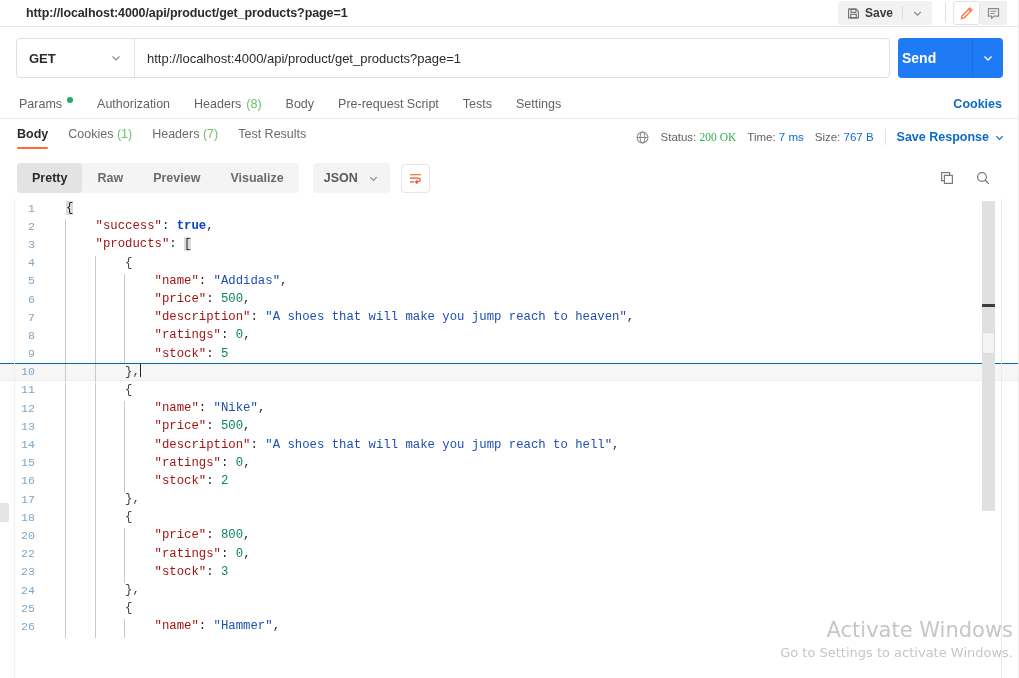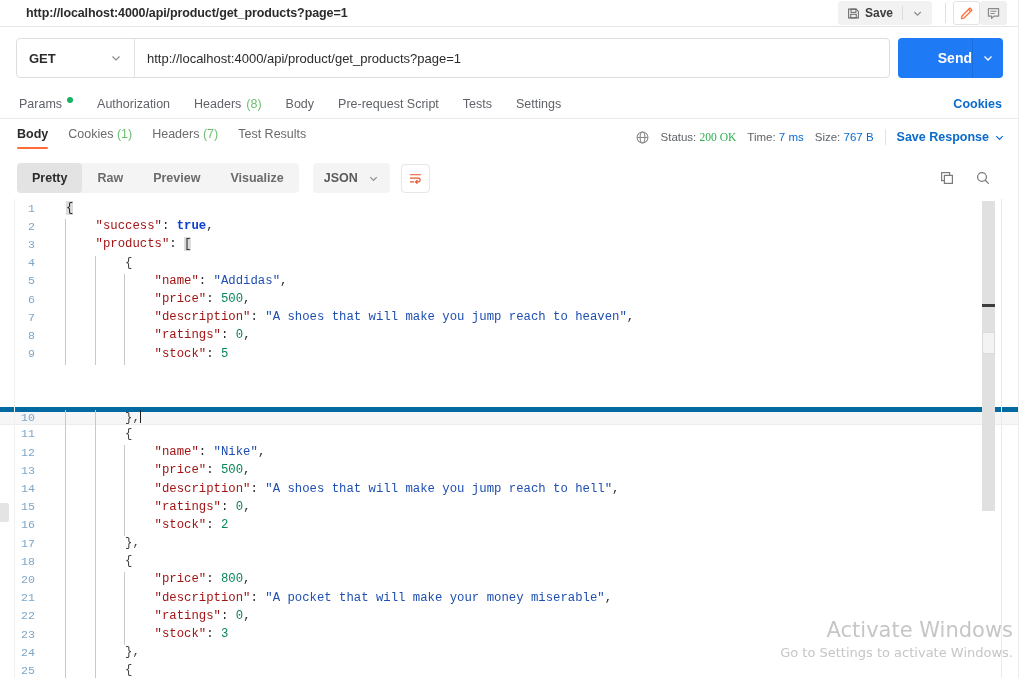--- a/index.html
+++ b/index.html
@@ -40,21 +40,21 @@
     border:1px solid #dedede; border-radius:4px; background:#fff; display:flex; align-items:center;
   }
   .method { width:117px; height:38px; display:flex; align-items:center; padding:0 12px; font-size:13px; font-weight:700; color:#2b2b2b;}
   .method .caret { margin-left:auto; }
   .method-sep { width:1px; height:38px; background:#e3e3e3; }
   .urlinput { flex:1; padding-left:12px; font-size:13px; color:#2b2b2b; background:transparent; border:0; outline:none; height:38px; font-family:"Liberation Sans", sans-serif;}
   .sendbtn {
     position:absolute; left:898px; top:11px; width:105px; height:40px;
     background:#1e7bf5; border-radius:4px; display:flex; align-items:center;
   }
-  .sendlabel { flex:1; text-align:right; color:#fff; font-size:14px; font-weight:700; padding-left:4px;}
+  .sendlabel { flex:1; text-align:left; color:#fff; font-size:14px; font-weight:700; padding-left:4px;}
   .send-sep { width:1px; height:40px; background:#1a6ddd; }
   .send-caret { width:30px; display:flex; align-items:center; justify-content:center; }
 
   
   .reqtabs {
     position:absolute; left:0; top:89px; width:1019px; height:30px;
     display:flex; align-items:center; border-bottom:1px solid #ebebeb;
   }
   .reqtab { font-size:12.5px; color:#5f6368; display:flex; align-items:flex-start; gap:5px; white-space:nowrap;}
   .reqtab:first-child { margin-left:19px; }
@@ -89,21 +89,21 @@
     margin-left:14px; height:30px; display:flex; align-items:center; gap:10px;
     background:#f4f4f4; border-radius:4px; padding:0 11px; font-size:12.5px; color:#5a5a5a; font-weight:600;
   }
   .wrapbtn { margin-left:11px; width:29px; height:29px; border:1px solid #e6e6e6; border-radius:4px; display:flex; align-items:center; justify-content:center; background:#fff;}
   .bodybar-right { margin-left:auto; display:flex; align-items:center; gap:20px; margin-right:28px; }
 
   
   .codearea { position:absolute; left:0; top:199px; width:1019px; height:479px; background:#fff; overflow:hidden;
               font-family:"Liberation Mono", monospace; font-size:12.3px; }
   .coderow { position:relative; height:18.2px; display:flex; align-items:center; }
-  .coderow.active { background:#f6f6f6; border-top:5px solid #0369a1; border-bottom:1px solid #ededed;margin-top:44px; }
+  .coderow.active { background:#f6f6f6; border-top:1px solid #0369a1; border-bottom:1px solid #ededed; }
   .gutter { width:44px; text-align:right; padding-right:9px; color:#7da7c9; font-size:11.6px; flex-shrink:0;
             font-family:"Liberation Mono", monospace; }
   .codetext { position:relative; white-space:pre; color:#2b2b2b; padding-left:22px; }
   .ind { position:absolute; top:0; width:1px; height:18.2px; background:#c9c9c9; }
   
   .k  { color:#a31515; }          
   .p  { color:#2b2b2b; }          
   .s  { color:#1f4fb0; }          
   .n  { color:#098658; }          
   .b  { color:#0b3fd1; font-weight:bold; }  
@@ -397,38 +397,38 @@
       </div>
       <div class="coderow">
         <div class="gutter">18</div>
         <div class="codetext"><span class="ind" style="left: 21px;"></span><span class="ind" style="left: 50.52px;"></span><span style="padding-left: 59.04px;"><span class="br">{</span></span></div>
       </div>
       <div class="coderow">
         <div class="gutter">20</div>
         <div class="codetext"><span class="ind" style="left: 21px;"></span><span class="ind" style="left: 50.52px;"></span><span class="ind" style="left: 80.04px;"></span><span style="padding-left: 88.56px;"><span class="k">"price"</span><span class="p">: </span><span class="n">800</span><span class="p">,</span></span></div>
       </div>
       <div class="coderow">
-        <div class="gutter">21</div>
-        <div class="codetext"><span class="ind" style="left: 21px;"></span><span class="ind" style="left: 50.52px;"></span><span class="ind" style="left: 80.04px;"></span><span style="padding-left: 88.56px;"><span class="k">"description"</span><span class="p">: </span><span class="s">"A pocket that will make your money miserable"</span><span class="p">,</span></span></div>
-      </div>
-      <div class="coderow">
         <div class="gutter">22</div>
         <div class="codetext"><span class="ind" style="left: 21px;"></span><span class="ind" style="left: 50.52px;"></span><span class="ind" style="left: 80.04px;"></span><span style="padding-left: 88.56px;"><span class="k">"ratings"</span><span class="p">: </span><span class="n">0</span><span class="p">,</span></span></div>
       </div>
       <div class="coderow">
         <div class="gutter">23</div>
         <div class="codetext"><span class="ind" style="left: 21px;"></span><span class="ind" style="left: 50.52px;"></span><span class="ind" style="left: 80.04px;"></span><span style="padding-left: 88.56px;"><span class="k">"stock"</span><span class="p">: </span><span class="n">3</span></span></div>
       </div>
       <div class="coderow">
         <div class="gutter">24</div>
         <div class="codetext"><span class="ind" style="left: 21px;"></span><span class="ind" style="left: 50.52px;"></span><span style="padding-left: 59.04px;"><span class="br">},</span></span></div>
       </div>
       <div class="coderow">
         <div class="gutter">25</div>
         <div class="codetext"><span class="ind" style="left: 21px;"></span><span class="ind" style="left: 50.52px;"></span><span style="padding-left: 59.04px;"><span class="br">{</span></span></div>
+      </div>
+      <div class="coderow">
+        <div class="gutter">26</div>
+        <div class="codetext"><span class="ind" style="left: 21px;"></span><span class="ind" style="left: 50.52px;"></span><span class="ind" style="left: 80.04px;"></span><span style="padding-left: 88.56px;"><span class="k">"name"</span><span class="p">: </span><span class="s">"Hammer"</span><span class="p">,</span></span></div>
       </div>
     </div>
 
   <div class="left-rule"></div>
   <div class="left-nub"></div>
 
   <div class="right-rule"></div>
   <div class="vscroll-track"></div>
   <div class="vscroll-thumb"></div>
   <div class="vscroll-mark"></div>

